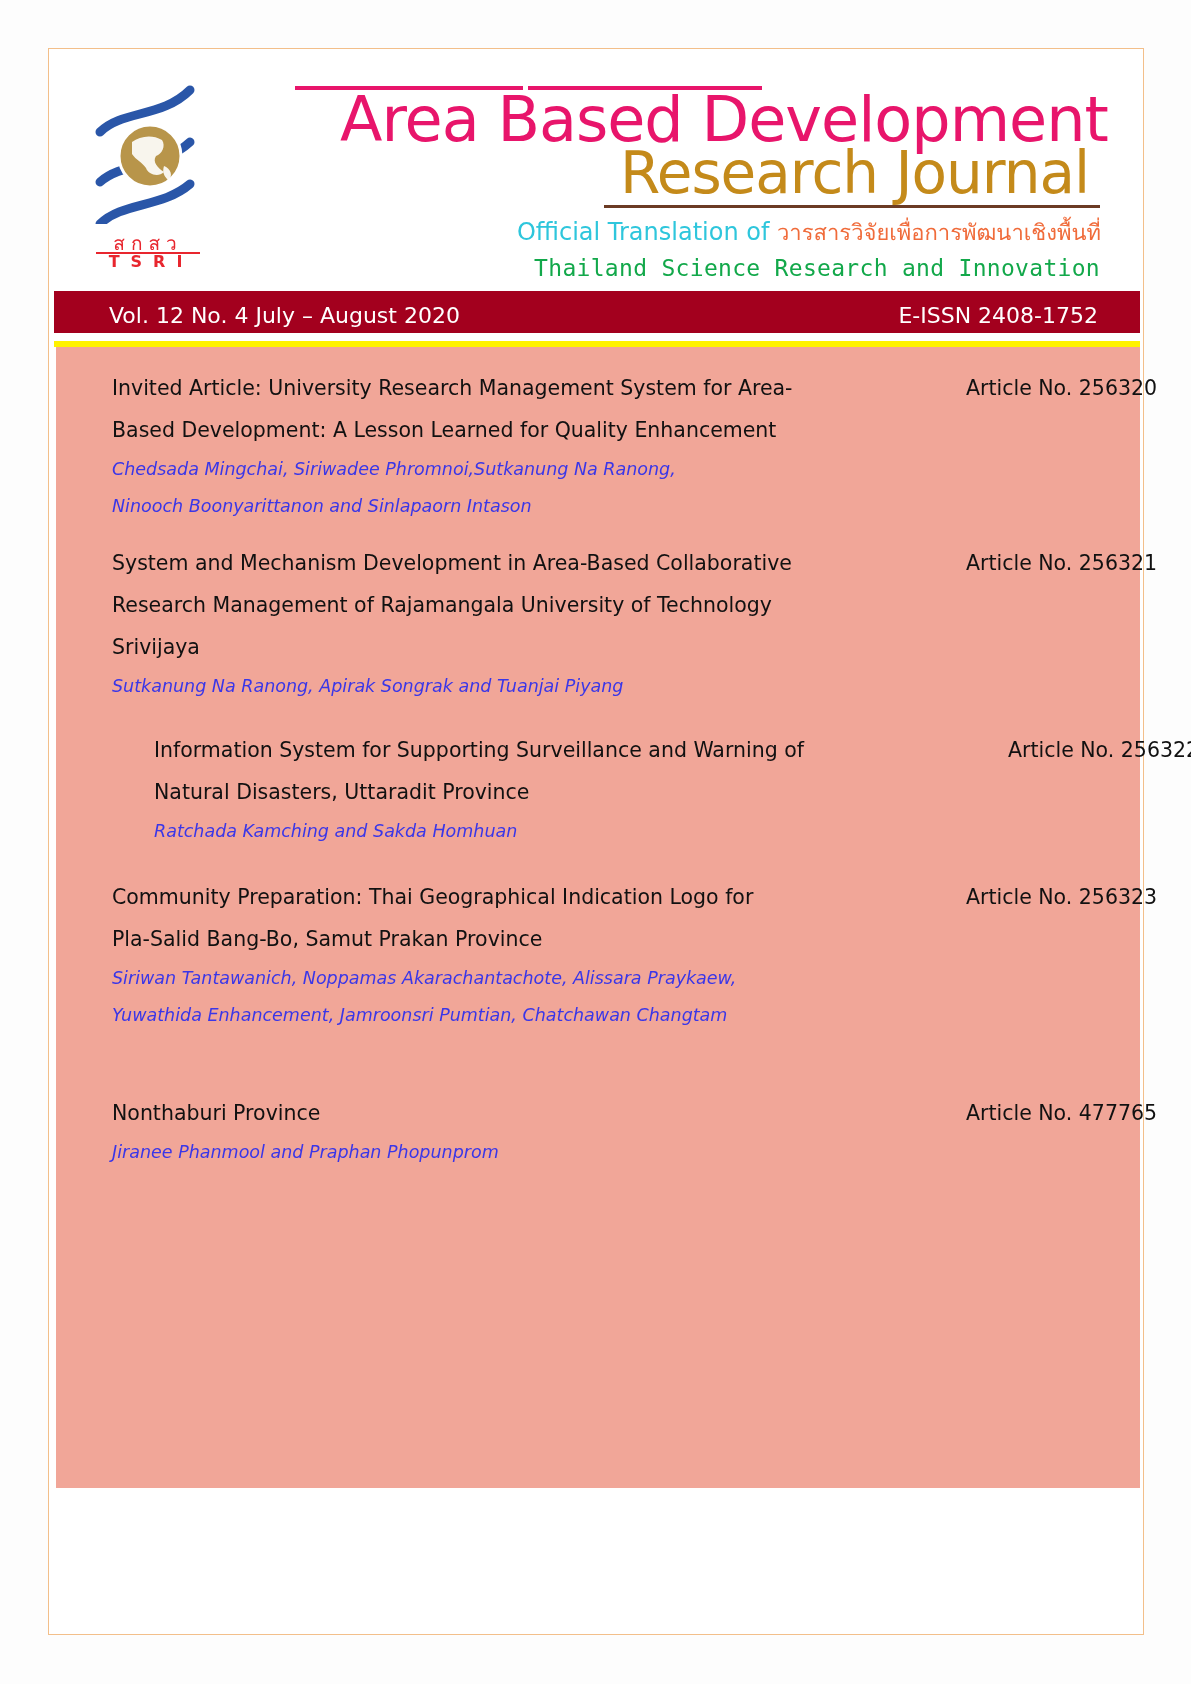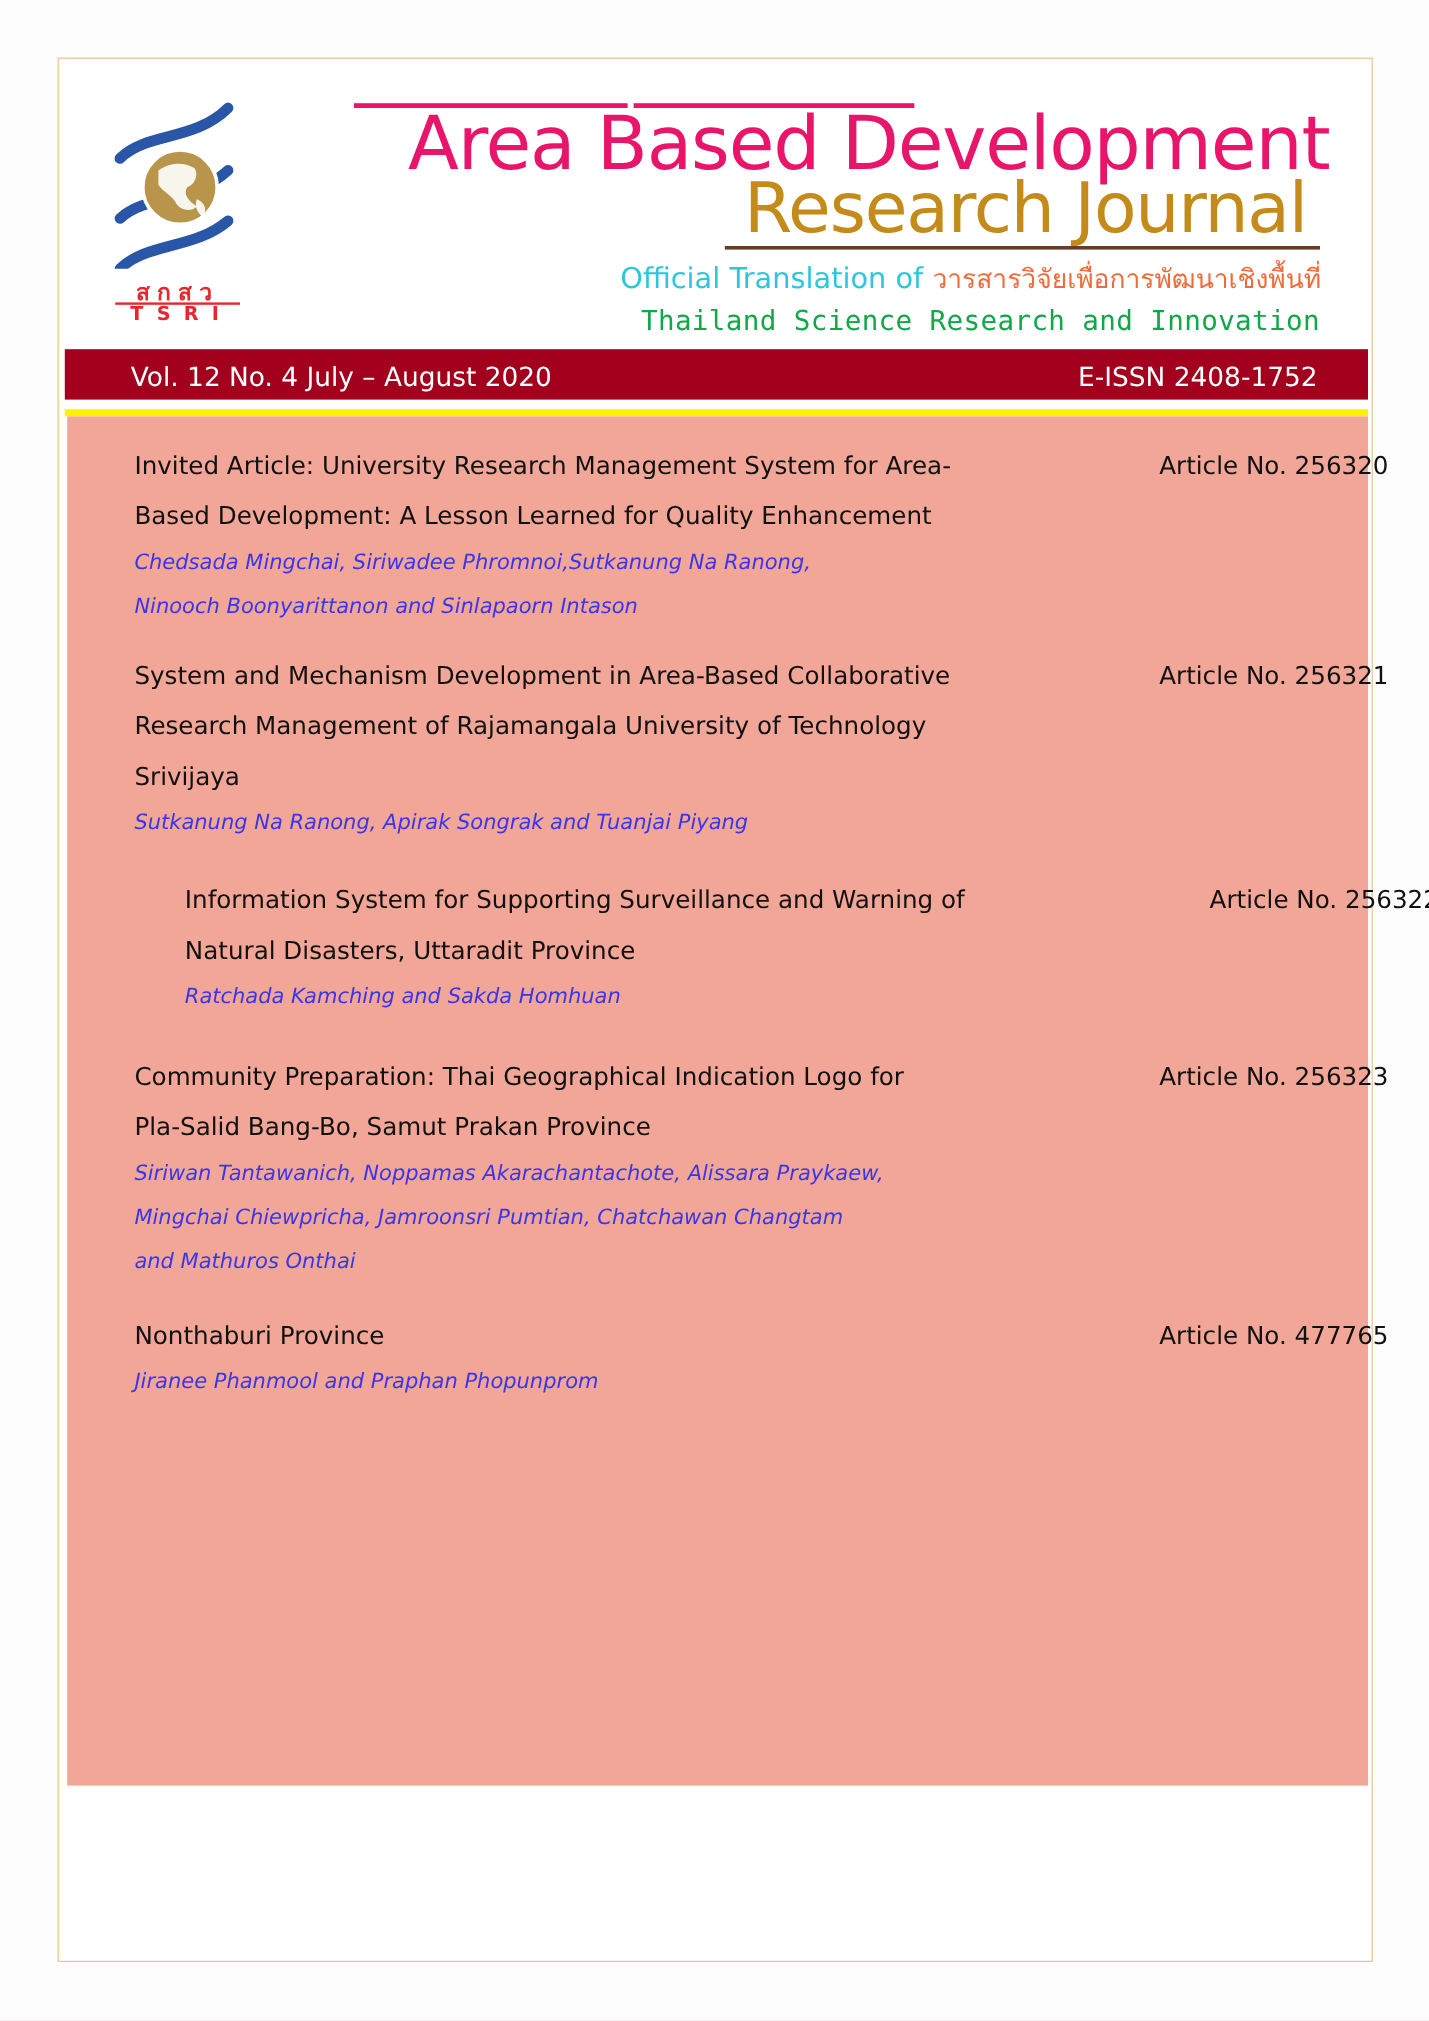--- a/index.html
+++ b/index.html
@@ -9,21 +9,21 @@
       font-family: "DejaVu Sans", sans-serif;
     }
     .page-border {
       position: absolute; left: 48px; top: 48px; width: 1096px; height: 1587px;
       border: 1.5px solid #f3bf8a; box-sizing: border-box; background: #fff;
     }
     .logo { position: absolute; left: 92px; top: 84px; width: 112px; height: 190px; }
     .logo svg { display: block; }
     .logo-thai {
       position: absolute; left: 0; top: 144px; width: 112px; text-align: center;
-      color: #e8262e; font-weight: bold; font-size: 19px; letter-spacing: 6px;
+      color: #e8262e; font-weight: normal; font-size: 19px; letter-spacing: 6px;
       font-family: "DejaVu Sans", sans-serif;
     }
     .logo-rule { position: absolute; left: 4px; top: 168px; width: 104px; height: 2px; background: #e8262e; }
     .logo-tsri {
       position: absolute; left: 0; top: 168px; width: 112px; text-align: center;
       color: #e8262e; font-weight: bold; font-size: 16px; letter-spacing: 11px; padding-left: 6px; box-sizing: border-box;
       font-family: "DejaVu Sans", sans-serif;
     }
     .title-rule { position: absolute; left: 295px; top: 86px; height: 4px; background: #e8156b; }
     .title-line1 {
@@ -129,22 +129,21 @@
     <span class="title-line">Information System for Supporting Surveillance and Warning of</span>
     <span class="title-line">Natural Disasters, Uttaradit Province</span>
     <span class="author-line">Ratchada Kamching and Sakda Homhuan</span>
     <span class="article-no">Article No. 256322</span>
   </div>
 
   <div class="article" style="top:529px;">
     <span class="title-line">Community Preparation: Thai Geographical Indication Logo for</span>
     <span class="title-line">Pla-Salid Bang-Bo, Samut Prakan Province</span>
     <span class="author-line">Siriwan Tantawanich, Noppamas Akarachantachote, Alissara Praykaew,</span>
-    <span class="author-line">Mingchai Chiewpricha, Jamroonsri Pumtian, Chatchawan Changtam</span>
-    <span class="author-line">and Mathuros Onthai</span>
+    <span class="author-line">Yuwathida Enhancement, Jamroonsri Pumtian, Chatchawan Changtam</span>
     <span class="article-no">Article No. 256323</span>
   </div>
 
   <div class="article" style="top:745px;">
     <span class="title-line">Nonthaburi Province</span>
     <span class="author-line">Jiranee Phanmool and Praphan Phopunprom</span>
     <span class="article-no">Article No. 477765</span>
   </div>
 
 </div>

